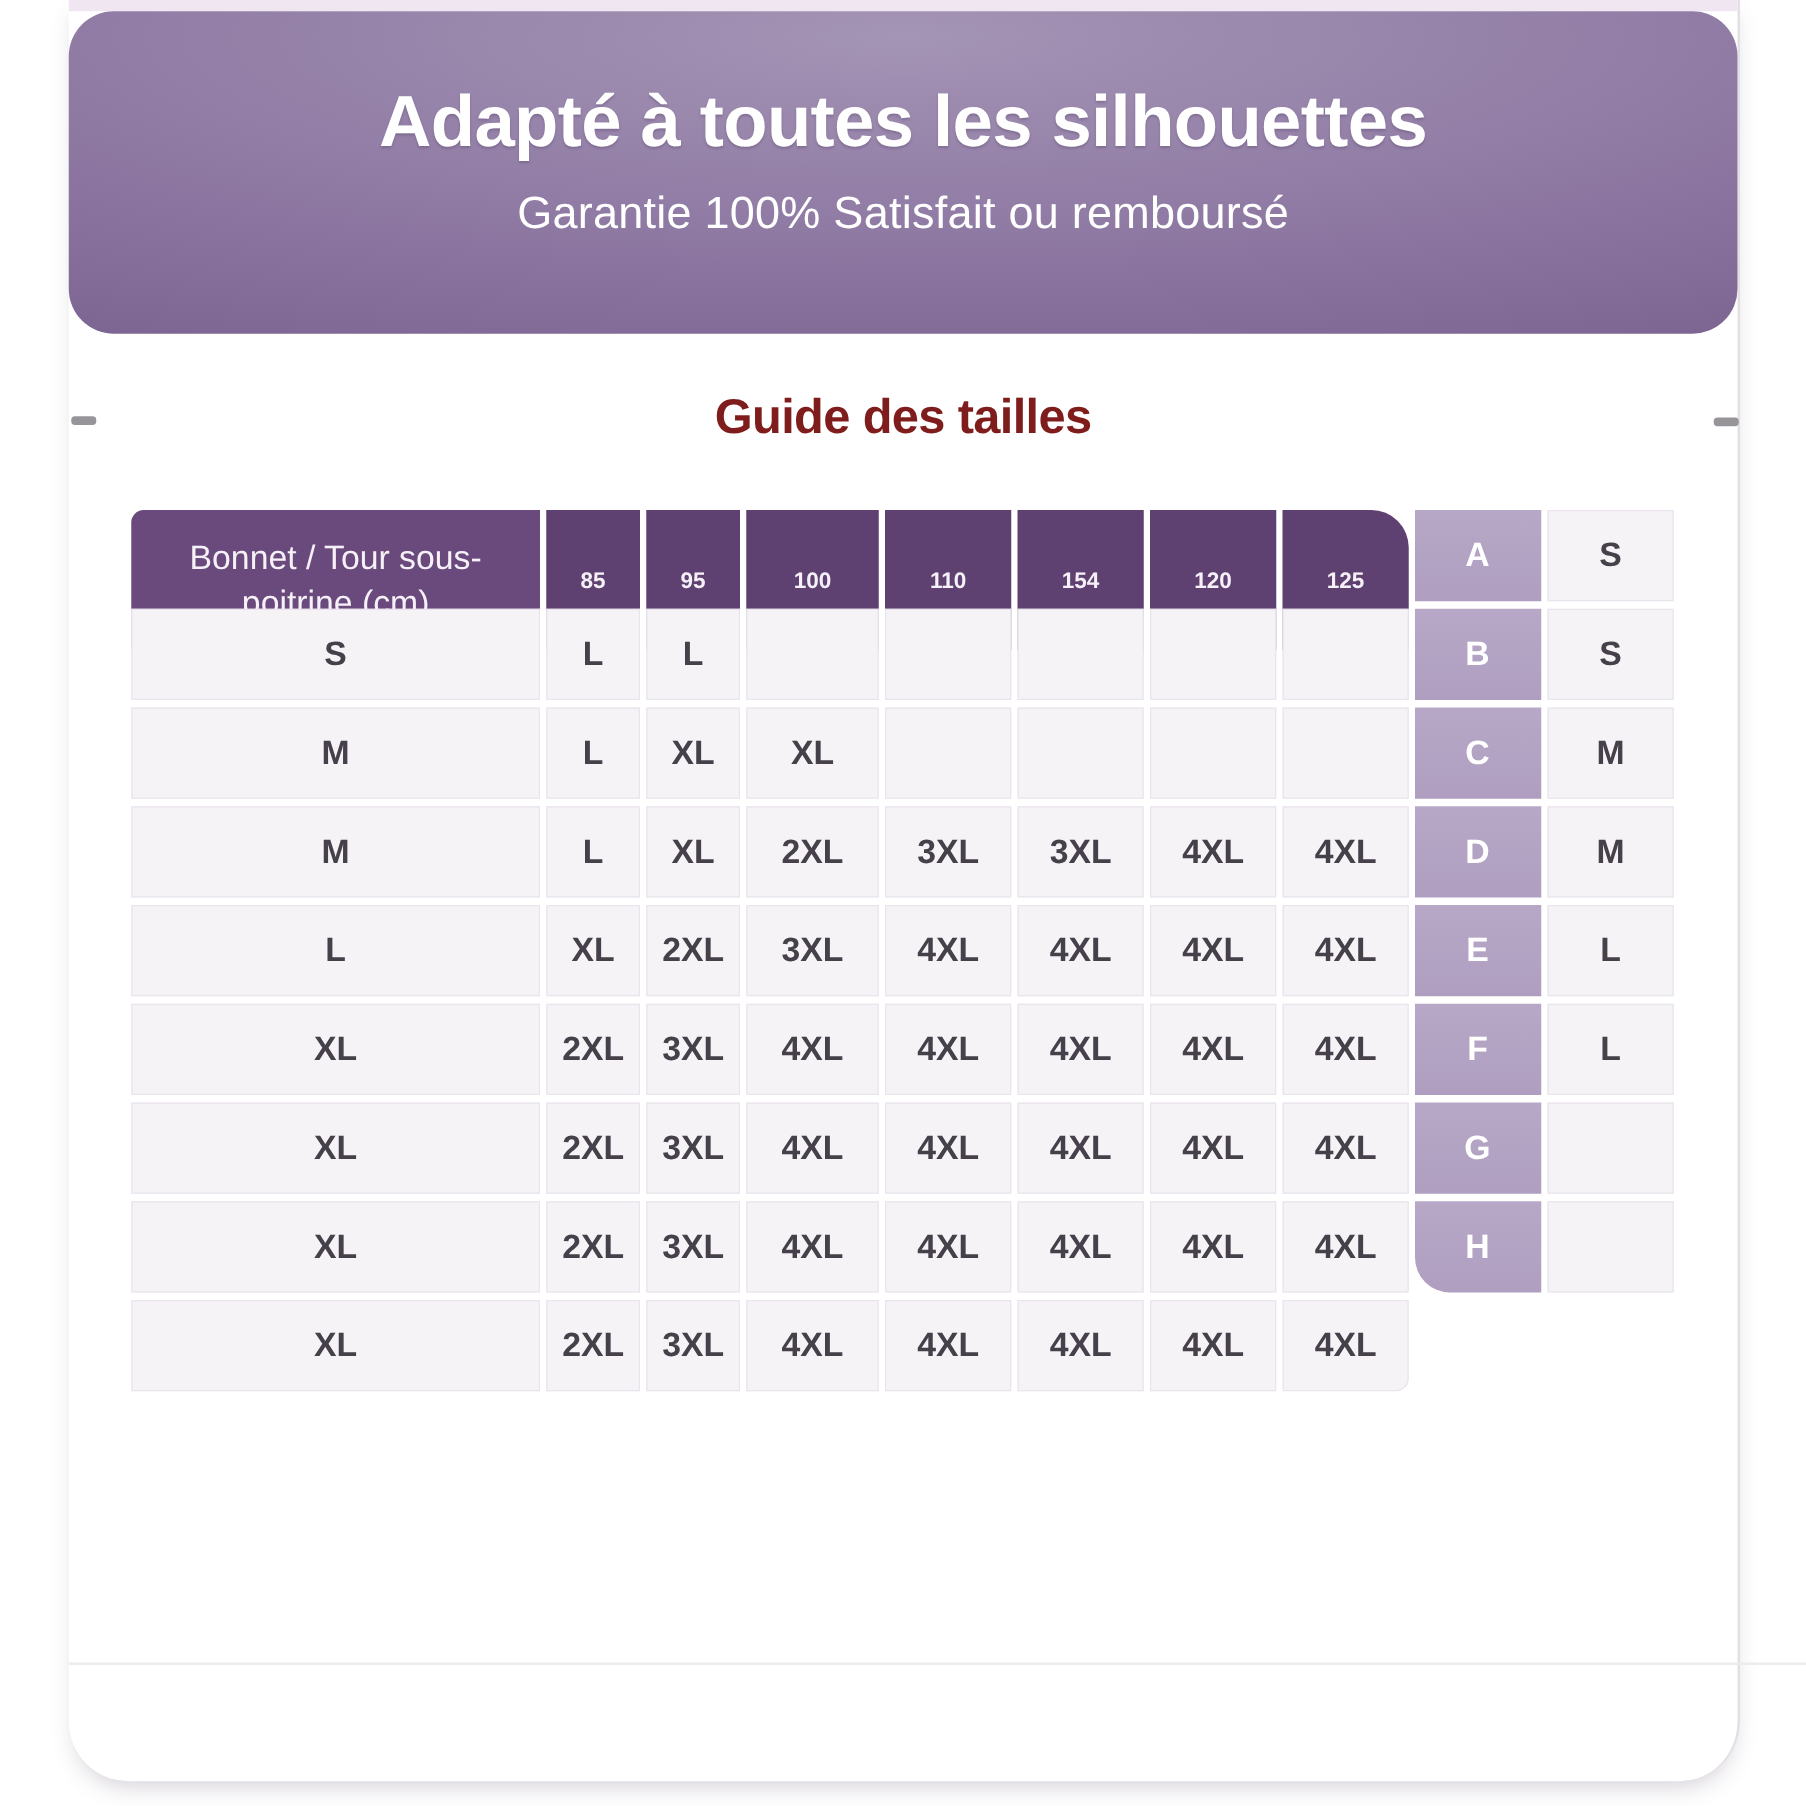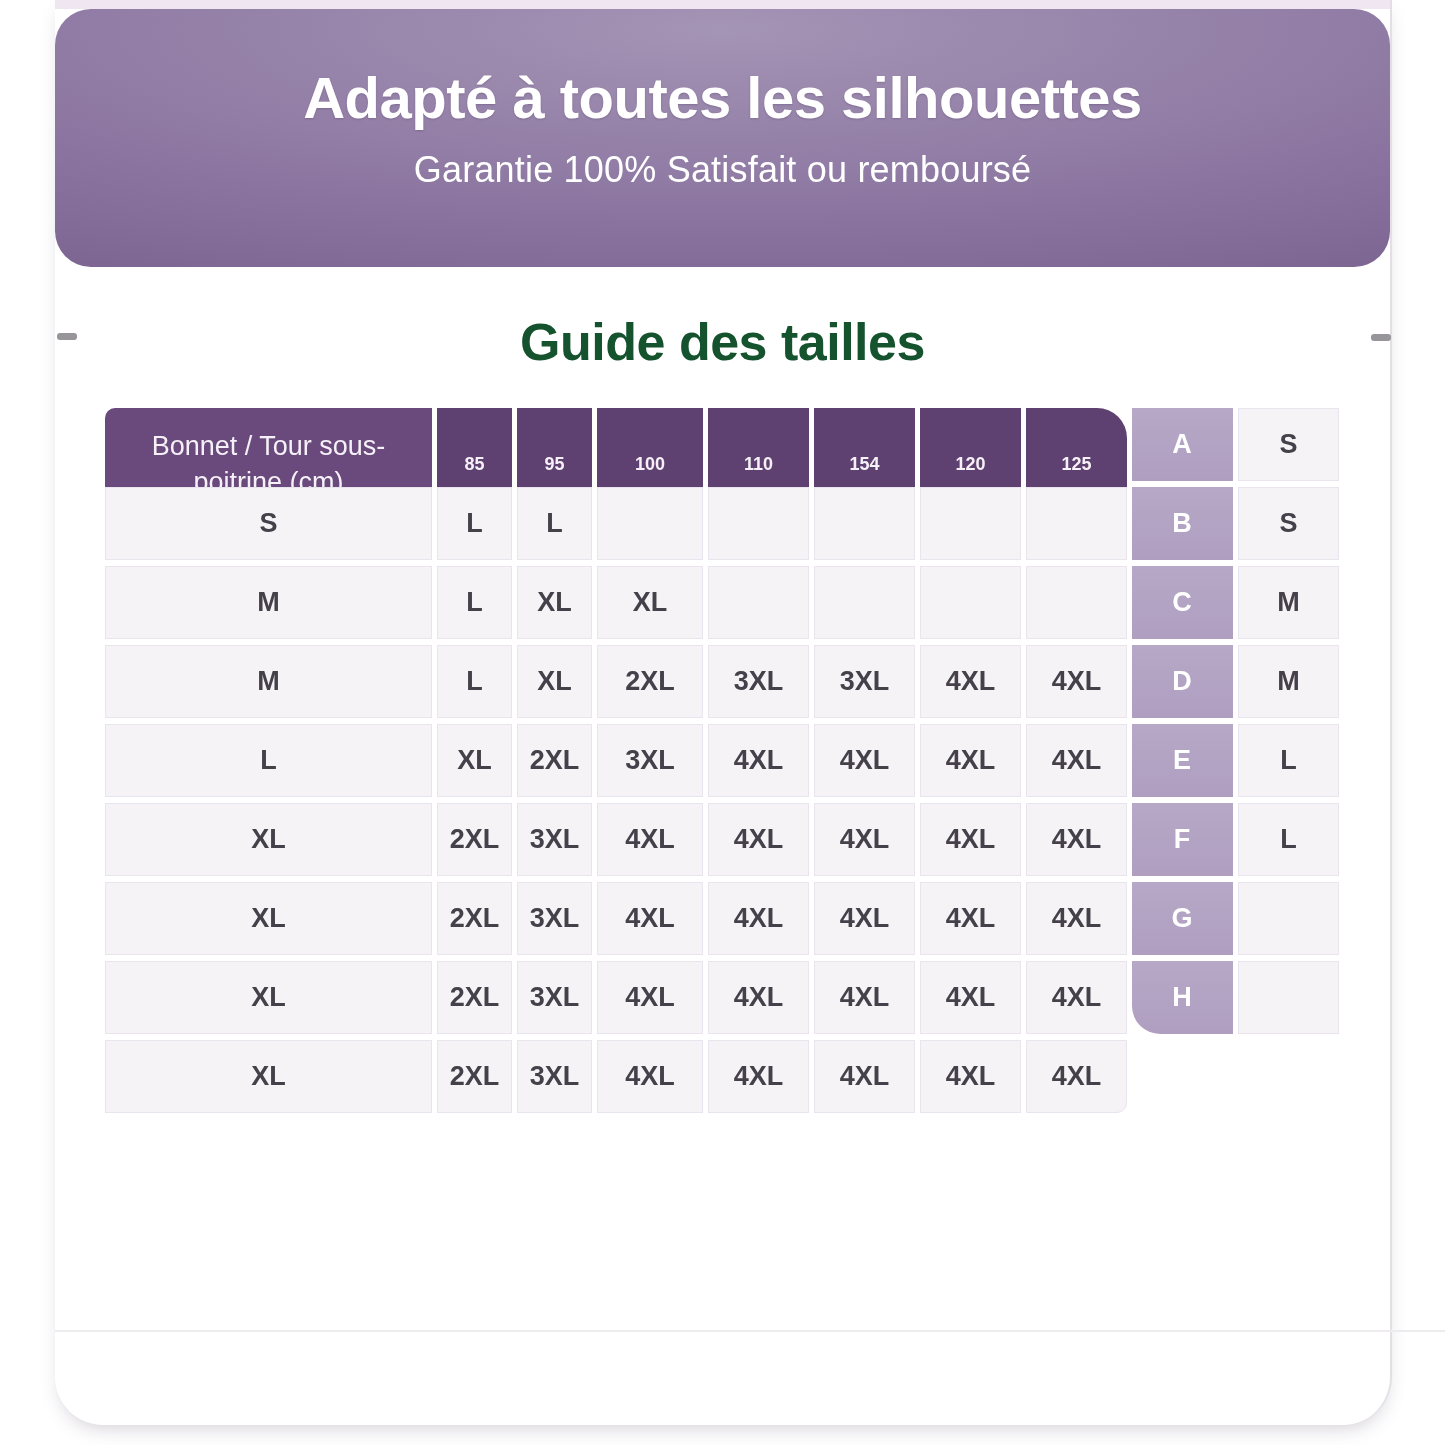--- a/index.html
+++ b/index.html
@@ -32,21 +32,21 @@
   .banner-title{
     font-size:58px;font-weight:bold;letter-spacing:-0.5px;line-height:1.05;
     text-shadow:0 1px 2px rgba(60,40,75,0.25);
   }
   .banner-subtitle{
     font-size:36px;font-weight:400;letter-spacing:0.2px;
   }
   
   .section-title{
     position:absolute;left:0;top:312px;width:100%;
-    text-align:center;font-size:52px;font-weight:bold;color:#14532d;
+    text-align:center;font-size:39px;font-weight:bold;color:#7f1d1d;
     letter-spacing:-0.5px;
   }
   
   .dash{position:absolute;height:7px;width:20px;border-radius:3px;background:#97959a;}
   .dash-left{left:57px;top:333px;}
   .dash-right{left:1371px;top:334px;}
   
   .divider{position:absolute;left:55px;right:0;top:1330px;height:2px;background:#edebee;}
   
   .size-table{

